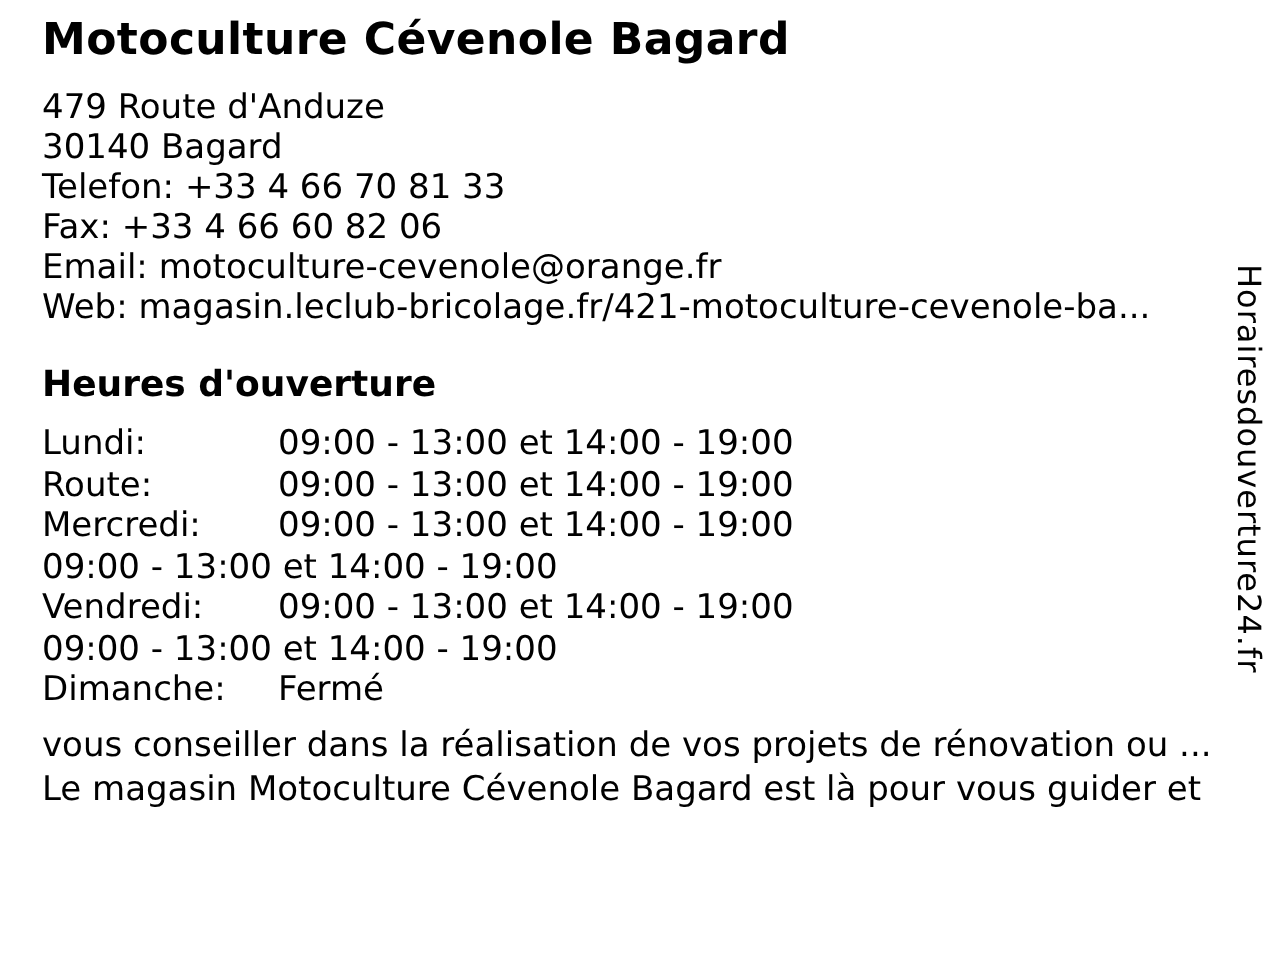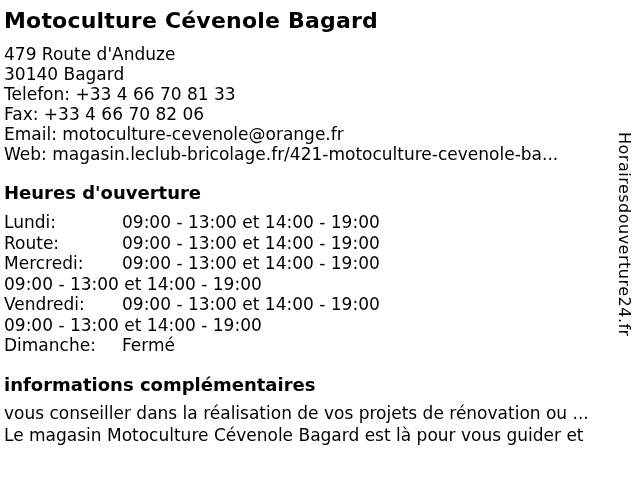--- a/index.html
+++ b/index.html
@@ -11,21 +11,21 @@
     overflow: hidden;
   }
   .page {
     position: relative;
     width: 640px; height: 480px;
     background: #ffffff;
     overflow: hidden;
   }
   .content {
     position: absolute;
-    left: 4px; top: 0; right: 30px;
+    left: 21px; top: 0; right: 30px;
     padding-top: 8px;
   }
   .title {
     font-size: 22px;
     font-weight: bold;
     line-height: 26px;
     letter-spacing: 0.2px;
     white-space: nowrap;
   }
   .contact {
@@ -73,21 +73,21 @@
 
 <div class="page">
   <div class="content">
 
     <h1 class="title">Motoculture Cévenole Bagard</h1>
 
     <div class="contact">
       <div class="contact-line">479 Route d'Anduze</div>
       <div class="contact-line">30140 Bagard</div>
       <div class="contact-line"><span>Telefon:</span> <span>+33 4 66 70 81 33</span></div>
-      <div class="contact-line"><span>Fax:</span> <span>+33 4 66 70 82 06</span></div>
+      <div class="contact-line"><span>Fax:</span> <span>+33 4 66 60 82 06</span></div>
       <div class="contact-line"><span>Email:</span> <span>motoculture-cevenole@orange.fr</span></div>
       <div class="contact-line"><span>Web:</span> <span>magasin.leclub-bricolage.fr/421-motoculture-cevenole-ba...</span></div>
     </div>
 
     <h2 class="section-heading hours-heading">Heures d'ouverture</h2>
 
     <div class="hours-table">
       <div class="hours-row">
         <span class="hours-day">Lundi:</span>
         <span class="hours-times">09:00 - 13:00 et 14:00 - 19:00</span>
@@ -109,21 +109,20 @@
       </div>
       <div class="hours-row">
         <span class="hours-times">09:00 - 13:00 et 14:00 - 19:00</span>
       </div>
       <div class="hours-row">
         <span class="hours-day">Dimanche:</span>
         <span class="hours-times">Fermé</span>
       </div>
     </div>
 
-    <h2 class="section-heading info-heading">informations complémentaires</h2>
 
     <div class="info-text">
       <div class="info-line">vous conseiller dans la réalisation de vos projets de rénovation ou ...</div>
       <div class="info-line">Le magasin Motoculture Cévenole Bagard est là pour vous guider et</div>
     </div>
 
   </div>
 
   <div class="watermark">Horairesdouverture24.fr</div>
 </div>

